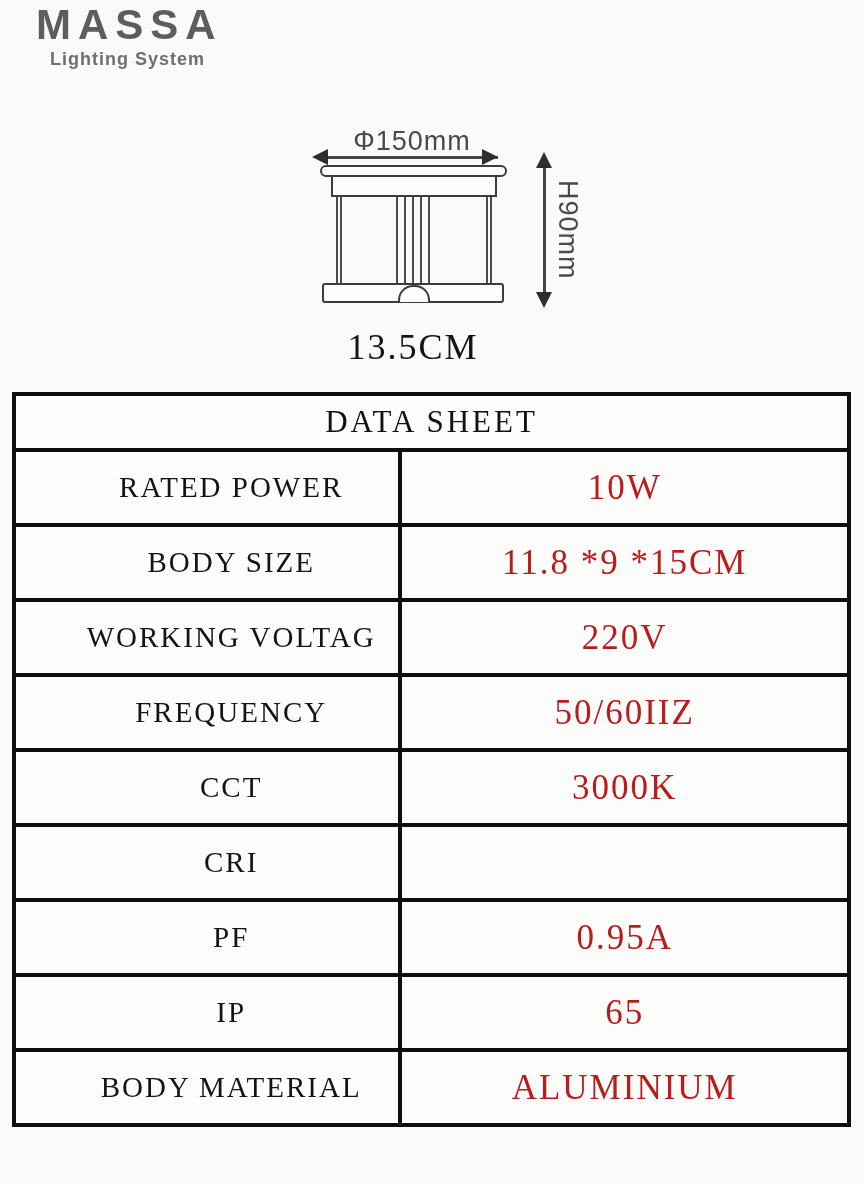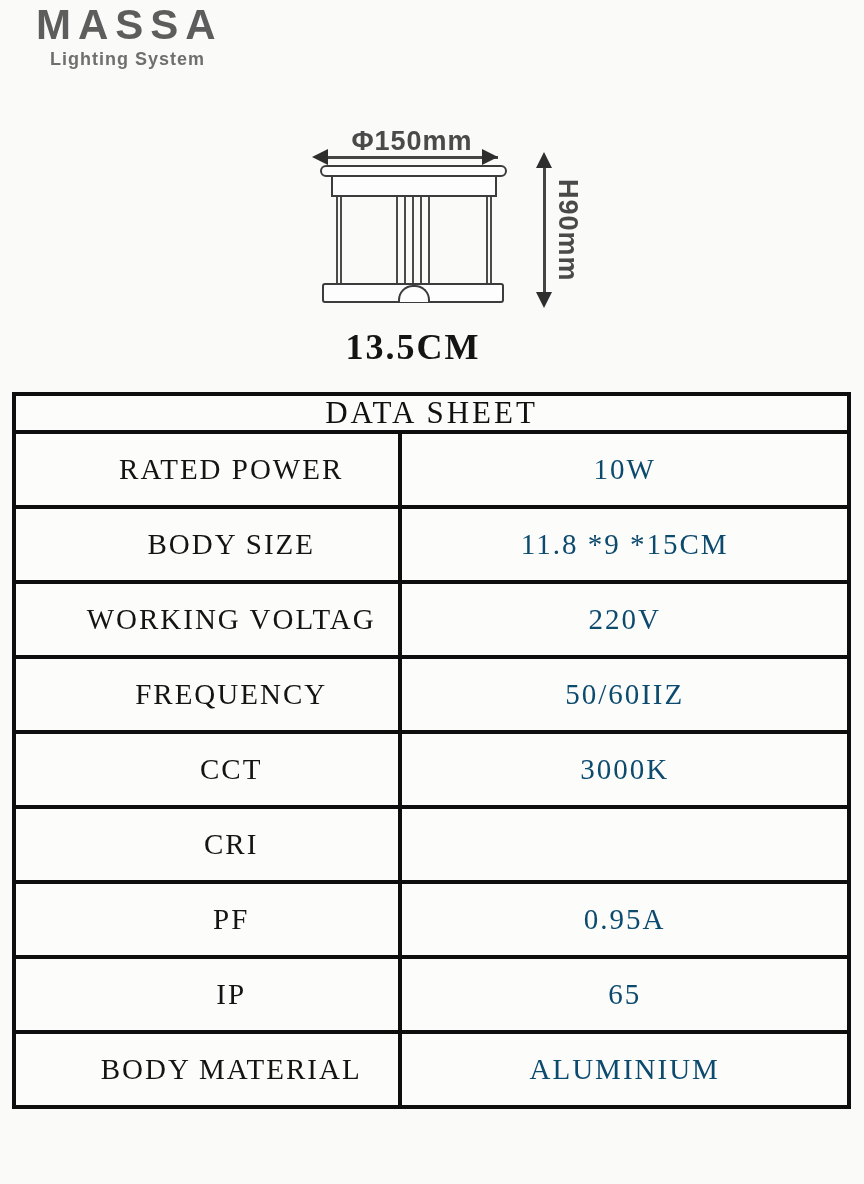--- a/index.html
+++ b/index.html
@@ -24,21 +24,21 @@
   .logo-tagline {
     font-family: "Liberation Sans", sans-serif;
     font-weight: bold;
     font-size: 18px;
     letter-spacing: 1px;
     color: #6f6f6f;
     margin: 3px 0 0 14px;
   }
 
   
-  .drawing { position: absolute; left: 0; top: 0; width: 864px; height: 380px; font-weight: bold; }
+  .drawing { position: absolute; left: 0; top: 0; width: 864px; height: 380px; }
   .line { position: absolute; background: #454545; }
 
   .dim-h-label {
     position: absolute; left: 318px; top: 126px; width: 188px;
     text-align: center;
     font-family: "Liberation Sans", sans-serif;
     font-size: 27px; color: #4a4a4a; letter-spacing: 1px;
   }
   .dim-h-line { left: 326px; top: 156px; width: 172px; height: 3px; }
   .arrowhead { position: absolute; width: 0; height: 0; }
@@ -87,39 +87,39 @@
     font-size: 36px; color: #141414; letter-spacing: 2px;
   }
 
   
   .sheet {
     position: absolute; left: 12px; top: 392px; width: 839px;
     border: 4px solid #0e0e0e;
     background: #fcfcfb;
   }
   .sheet-header {
-    height: 34px;
+    height: 52px;
     display: flex; align-items: center; justify-content: center;
     font-size: 31px; letter-spacing: 3px; color: #111;
   }
   .sheet-row {
     display: flex;
     height: 75px;
     border-top: 4px solid #0e0e0e;
   }
   .cell-label {
     width: 46.5%;
     border-right: 4px solid #0e0e0e;
     display: flex; align-items: center; justify-content: center;
     font-size: 29px; letter-spacing: 2px; color: #141414; padding-left: 48px;
   }
   .cell-value {
     flex: 1;
     display: flex; align-items: center; justify-content: center;
-    font-size: 29px; letter-spacing: 2px; color: #0c4a6e;
+    font-size: 35px; letter-spacing: 2px; color: #b91c1c;
   }
 </style>
 </head>
 <body>
 
 <div class="logo">
   <div class="logo-name">MASSA</div>
   <div class="logo-tagline">Lighting System</div>
 </div>
 

